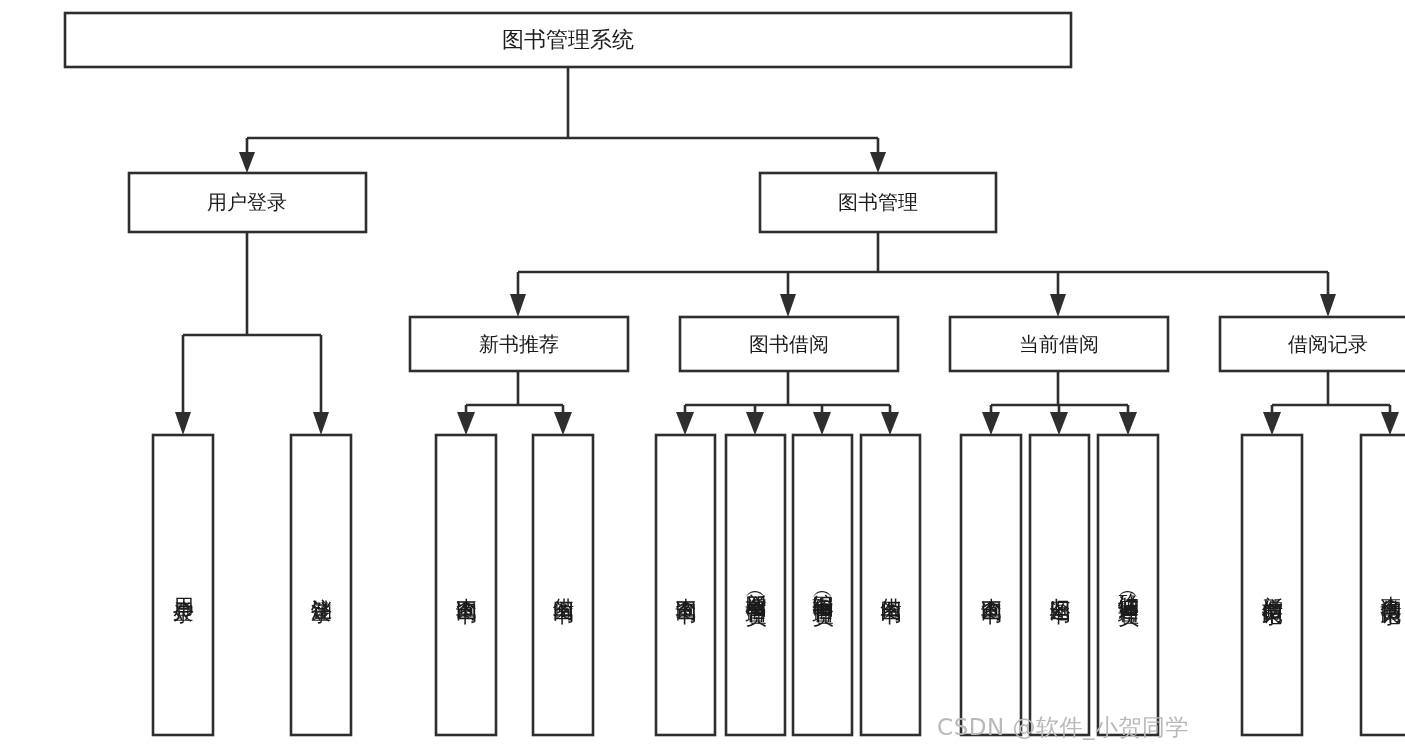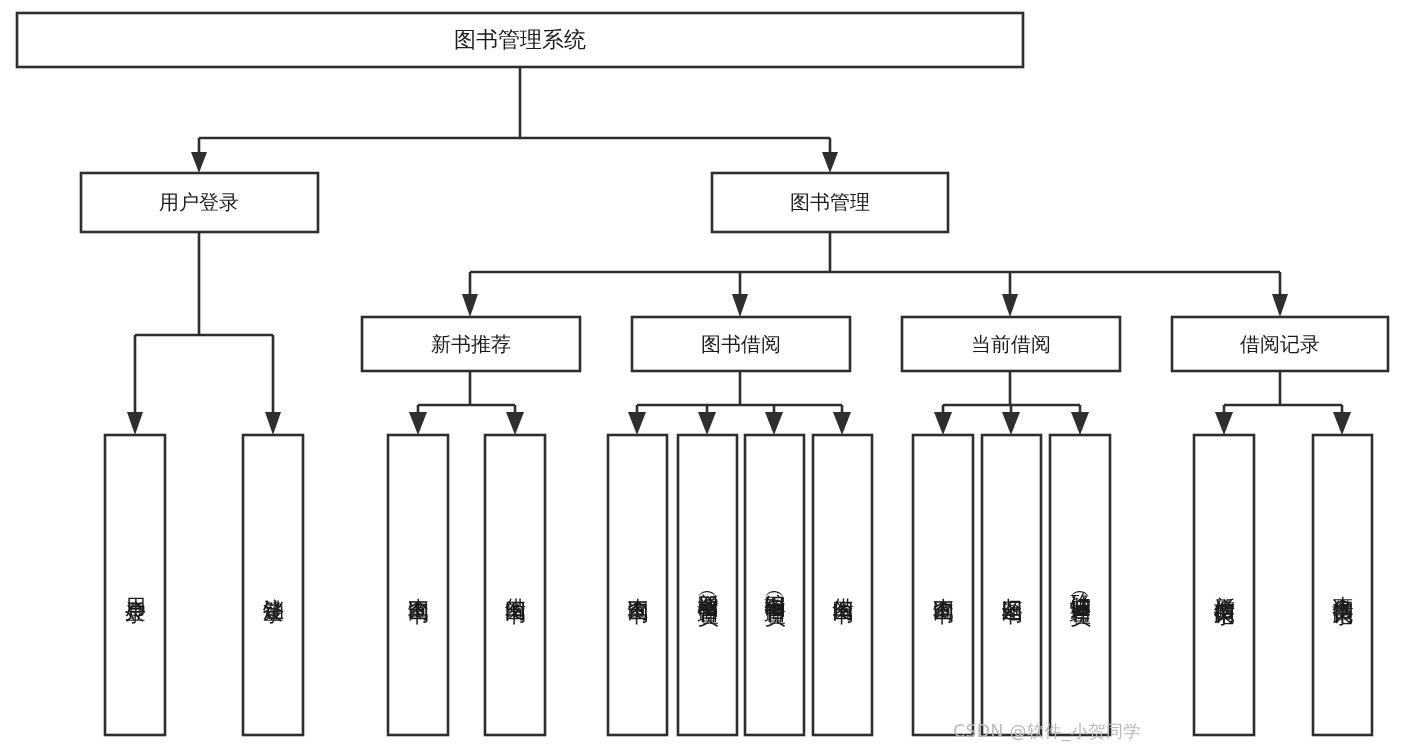--- a/index.html
+++ b/index.html
@@ -11,20 +11,21 @@
     width: 1405px;
     height: 747px;
     font-family: "DejaVu Sans", "Liberation Sans", sans-serif;
     overflow: hidden;
   }
   #diagram-root {
     position: relative;
     width: 1149px;
     height: 747px;
     background: #ffffff;
+    margin-left: 48px;
   }
   svg.diagram {
     position: absolute;
     left: 0;
     top: 0;
     width: 1405px;
     height: 747px;
   }
   .node-box {
     fill: #ffffff;
@@ -64,21 +65,21 @@
     letter-spacing: 2px;
     color: #1b1b1b;
     white-space: nowrap;
     text-align: center;
   }
   .watermark {
     position: absolute;
     right: 8px;
     bottom: 4px;
     font-family: "DejaVu Sans", "Liberation Sans", sans-serif;
-    font-size: 17px;
+    font-size: 23px;
     color: #b9b9b9;
     letter-spacing: 0.5px;
     white-space: nowrap;
   }
 </style>
 </head>
 <body>
 
 <div id="diagram-root">
 

